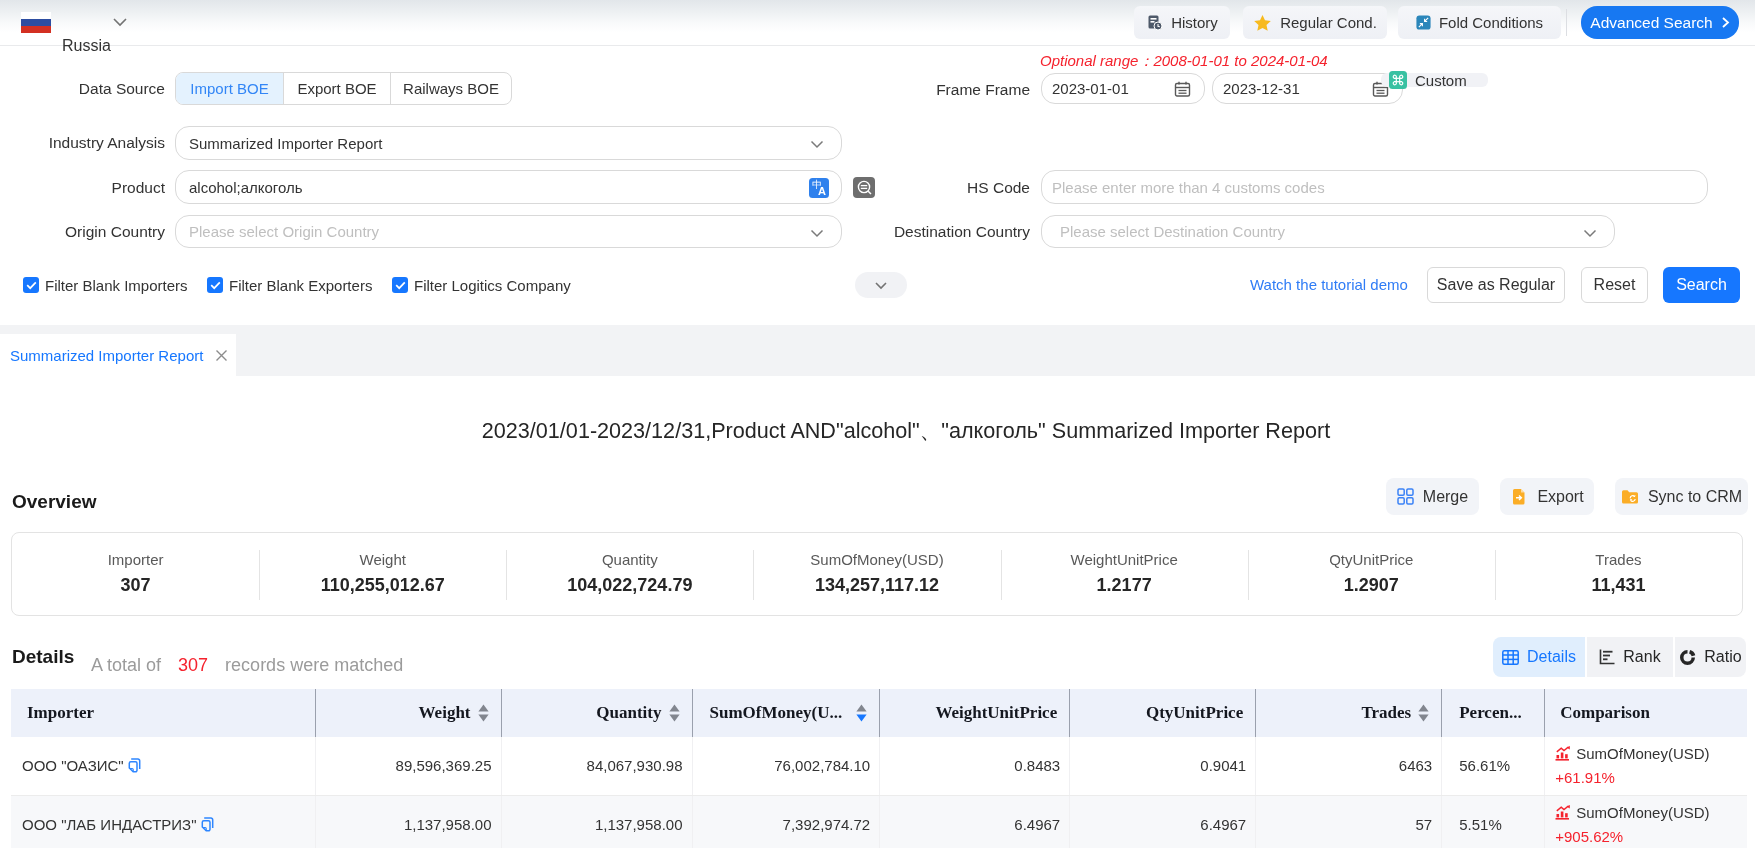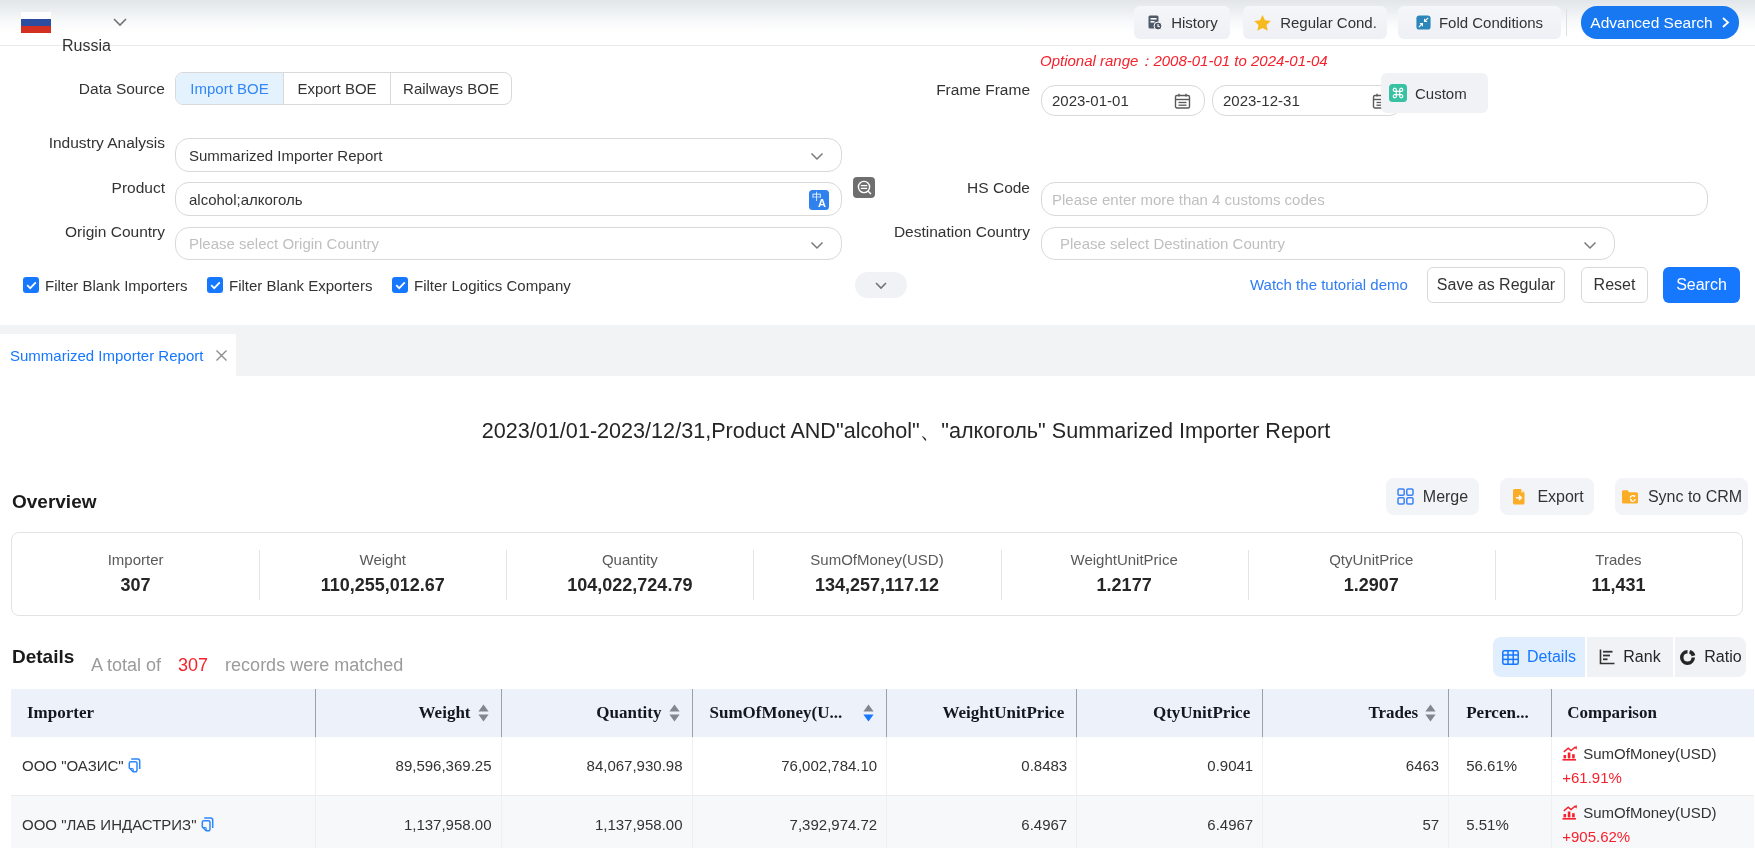--- a/index.html
+++ b/index.html
@@ -17,31 +17,31 @@
 #russia { position:absolute; left:62px; top:13px; font-size:16px; color:#333;margin-top:24px; }
 .chev { stroke:#737373; stroke-width:1.6; fill:none; }
 .hbtn { position:absolute; top:6px; height:33px; background:linear-gradient(180deg,#f5f6f9 0%,#eef0f5 100%); border-radius:6px;
   font-size:15px; color:#333; display:flex; align-items:center; justify-content:center; gap:8px; }
 #advs { position:absolute; left:1581px; top:6px; width:158px; height:33px; background:#1778f2;
   border-radius:16px; color:#fff; font-size:15.5px; display:flex; align-items:center; justify-content:center; gap:8px; }
 #hsep { position:absolute; left:1566px; top:9px; width:1px; height:27px; background:#dcdee2; }
 
 .flabel { position:absolute; font-size:15.5px; color:#333; text-align:right; width:200px; }
 .inp { position:absolute; border:1px solid #d9d9d9; border-radius:14px; background:#fff;
-  font-size:15px; color:#333; display:flex; align-items:center;margin-top:12px; }
+  font-size:15px; color:#333; display:flex; align-items:center; }
 .ph { color:#bfbfbf; }
 #dstabs { position:absolute; left:175px; top:72px; height:33px; display:flex;
   border:1px solid #d9d9d9; border-radius:8px; background:#fff; overflow:hidden; }
 #dstabs .t { height:100%; display:flex; align-items:center; justify-content:center;
   font-size:15px; color:#333; border-left:1px solid #d9d9d9; }
 #dstabs .t:first-child { border-left:none; }
 #dstabs .sel { background:#e4f2fe; color:#3286f6;text-align:center; }
 #rednote { position:absolute; left:1040px; top:52px; font-size:15px; color:#f5222d;font-style:italic; }
 .cal { position:absolute; right:13px; top:7px; }
-#custom { position:absolute; left:1381px; top:73px; width:107px; height:40px; background:#f1f2f6;
+#custom { position:absolute; left:1381px; top:73px; width:107px; height:14px; background:#f1f2f6;
   border-radius:6px; display:flex; align-items:center; justify-content:flex-start; padding-left:8px; gap:8px; font-size:15px; color:#333; }
 .cbox { position:absolute; width:16px; height:16px; background:#1677ff; border-radius:3px; top:277px;
   display:flex; align-items:center; justify-content:center; }
 .selarr { position:absolute; right:17px; top:13px; }
 #greybtn { position:absolute; left:853px; top:177px; width:22px; height:21px; background:#6e6e6e;
   border-radius:4px; display:flex; align-items:center; justify-content:center; }
 .clabel { position:absolute; top:277px; font-size:15px; color:#333; }
 #fold { position:absolute; left:855px; top:272px; width:52px; height:26px; background:#f1f2f5;
   border-radius:13px; display:flex; align-items:center; justify-content:center; }
 #tutorial { position:absolute; left:1250px; top:276px; font-size:15px; color:#2f7cf6; }
@@ -329,21 +329,21 @@
     <th>
           <div class="hflex">
             <span>Quantity</span>
             <svg width="11" height="18" viewBox="0 0 11 18">
               <path d="M5.5 0.5 L10.6 7.6 0.4 7.6 Z" fill="#82868f"></path>
               <path d="M5.5 17.5 L10.6 10.4 0.4 10.4 Z" fill="#82868f"></path>
             </svg>
           </div>
         </th>
     <th>
-          <div class="hflex" style="justify-content:flex-start;padding-left:5px;gap:21px">
+          <div class="hflex" style="justify-content:flex-start;padding-left:5px;gap:14px">
             <span>SumOfMoney(U...</span>
             <svg width="11" height="18" viewBox="0 0 11 18">
               <path d="M5.5 0.5 L10.6 7.6 0.4 7.6 Z" fill="#82868f"></path>
               <path d="M5.5 17.5 L10.6 10.4 0.4 10.4 Z" fill="#1677ff"></path>
             </svg>
           </div>
         </th>
     <th class="ralign">WeightUnitPrice</th>
     <th class="ralign">QtyUnitPrice</th>
     <th>

